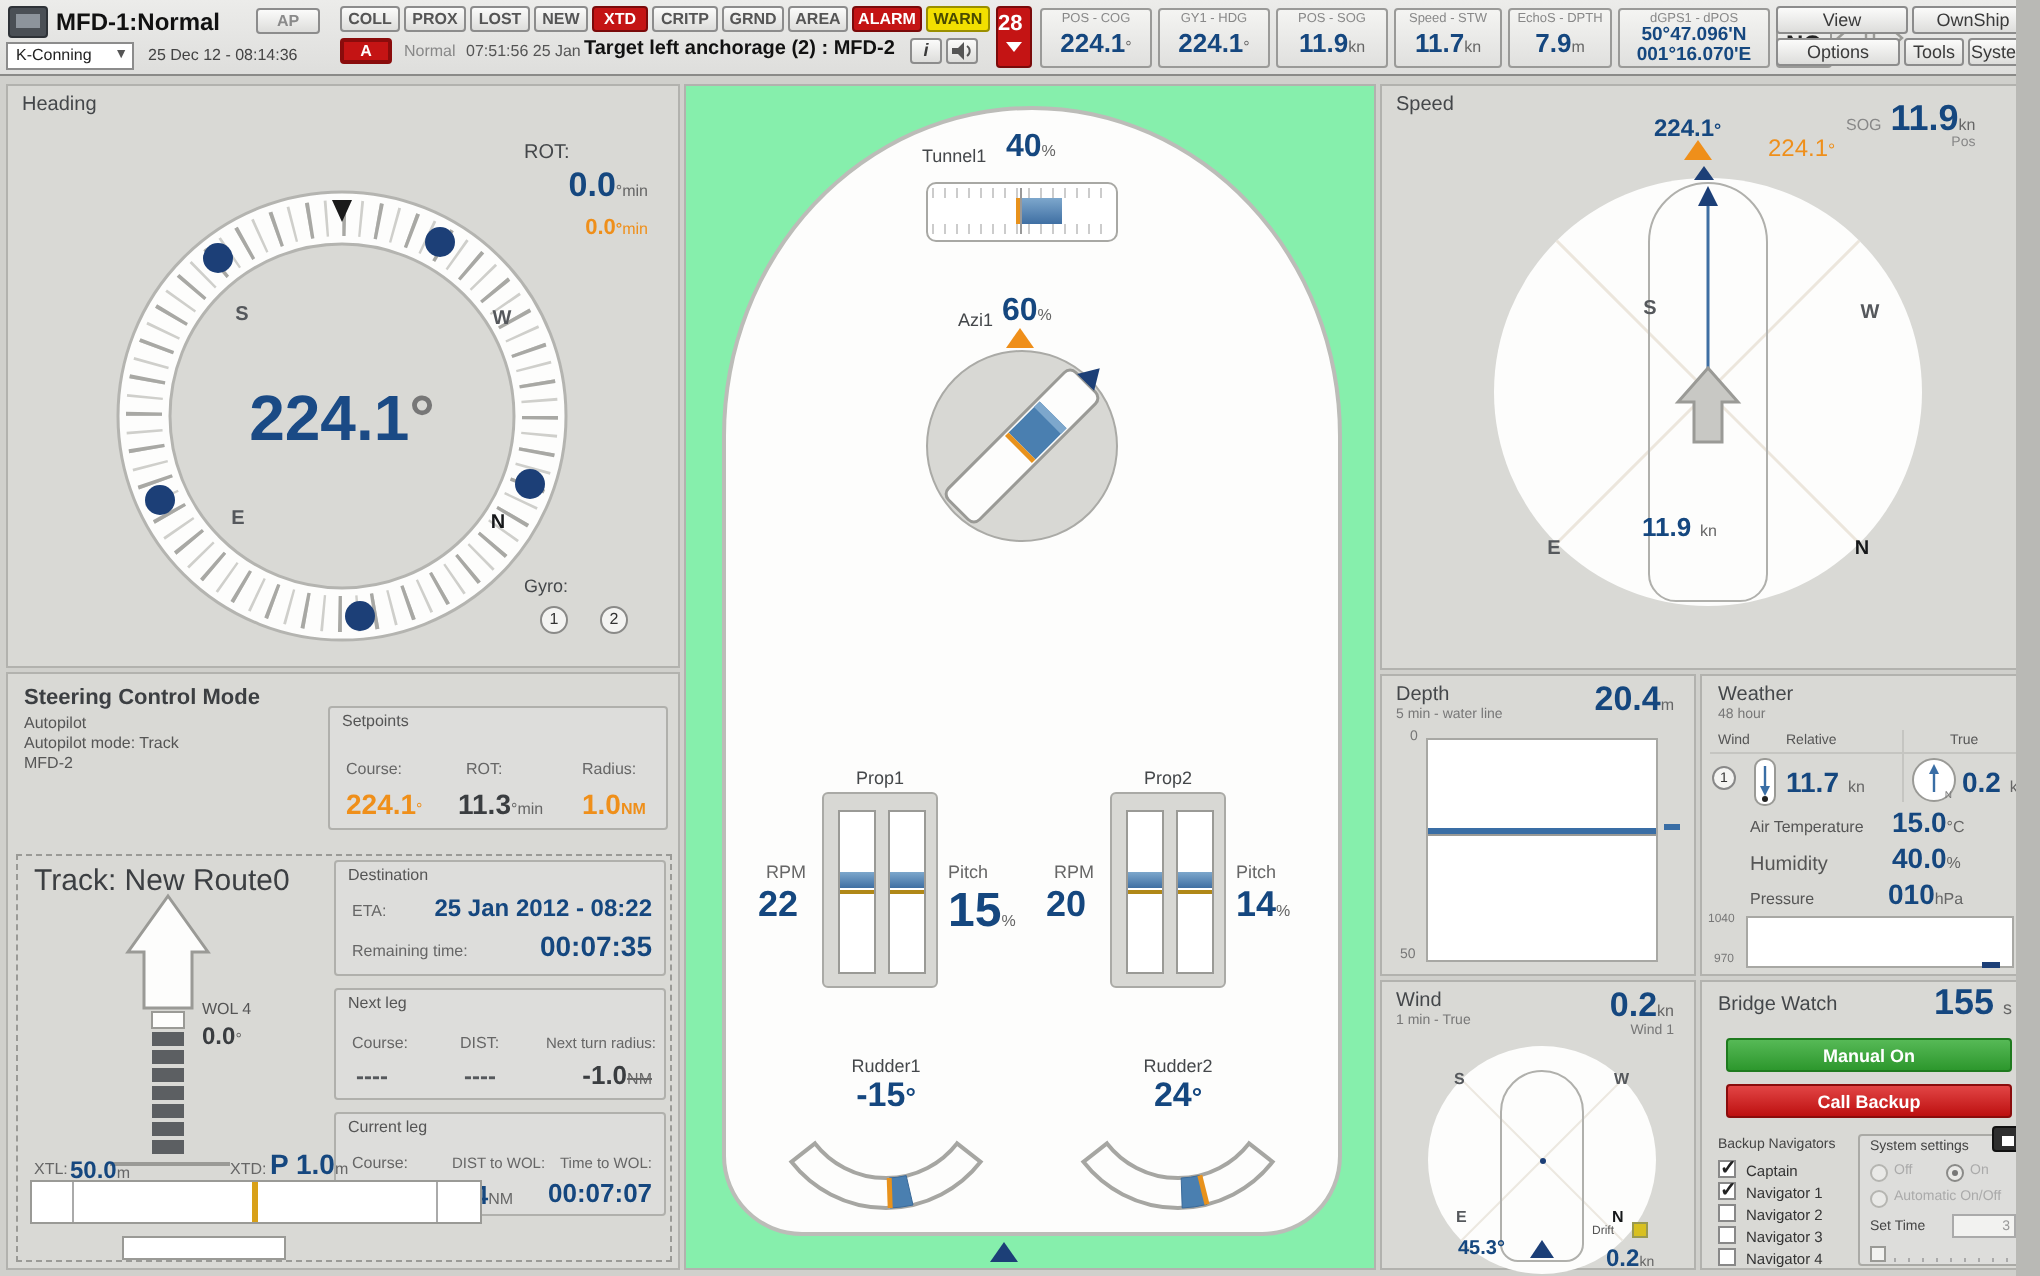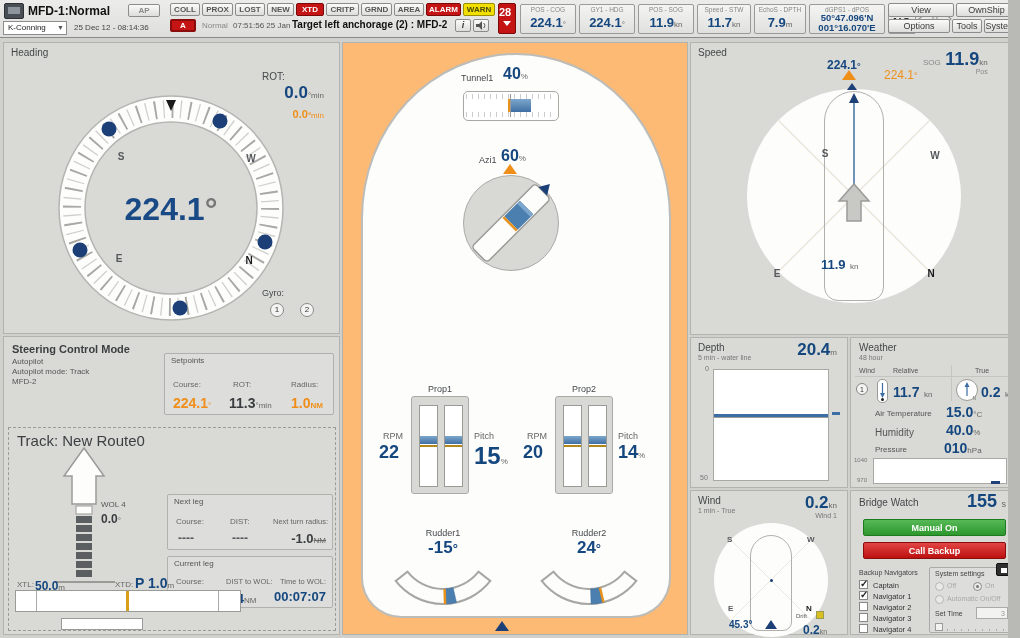--- a/index.html
+++ b/index.html
@@ -217,20 +217,27 @@
         <rect x="39" y="106" width="16" height="7" fill="#5c5f62"></rect>
         <rect x="39" y="115" width="16" height="7" fill="#5c5f62"></rect>
         <rect x="39" y="124" width="16" height="7" fill="#5c5f62"></rect>
         <line x1="18" y1="136" x2="78" y2="136" stroke="#9a9a96" stroke-width="2"></line>
       </svg>
       <div class="abs" style="left:92px;top:72px;font-size:8px;color:#555;">WOL 4</div>
       <div class="abs" style="left:92px;top:81px;">
         <span style="font-size:12px;font-weight:bold;color:#3a3d40;">0.0</span><span class="unit">°</span>
       </div>
 
+      <div class="gbox" style="left:158px;top:2px;width:166px;height:58px;background:#dddddb;">
+        <span class="gtitle">Destination</span>
+        <div class="abs lbl" style="left:8px;top:20px;">ETA:</div>
+        <div class="abs navy" style="right:6px;top:16px;font-size:12px;">25 Jan 2012 - 08:22</div>
+        <div class="abs lbl" style="left:8px;top:40px;">Remaining time:</div>
+        <div class="abs navy" style="right:6px;top:34px;font-size:14px;">00:07:35</div>
+      </div>
 
       <div class="gbox" style="left:158px;top:66px;width:166px;height:56px;">
         <span class="gtitle">Next leg</span>
         <div class="abs lbl" style="left:8px;top:22px;">Course:</div>
         <div class="abs lbl" style="left:62px;top:22px;">DIST:</div>
         <div class="abs" style="right:4px;top:22px;font-size:7.5px;color:#666;">Next turn radius:</div>
         <div class="abs" style="left:10px;top:36px;font-size:12px;color:#55585c;font-weight:bold;">----</div>
         <div class="abs" style="left:64px;top:36px;font-size:12px;color:#55585c;font-weight:bold;">----</div>
         <div class="abs" style="right:6px;top:34px;">
           <span style="font-size:13px;font-weight:bold;color:#3a3d40;">-1.0</span><span class="unit strike">NM</span>
@@ -261,21 +268,21 @@
       </div>
       <div class="abs" style="left:6px;top:162px;width:226px;height:22px;background:#fff;border:1px solid #9a9a96;">
         <div class="abs" style="left:20px;top:0;width:1px;height:20px;background:#aaa;"></div>
         <div class="abs" style="left:202px;top:0;width:1px;height:20px;background:#aaa;"></div>
         <div class="abs" style="left:110px;top:0;width:3px;height:20px;background:#d8a018;"></div>
       </div>
       <div class="abs" style="left:52px;top:190px;width:82px;height:12px;background:#fff;border:1px solid #9a9a96;"></div>
     </div>
   </div>
 
-  <div class="panel" style="left:342px;top:42px;width:346px;height:593px;background:#fdba74;">
+  <div class="panel" style="left:342px;top:42px;width:346px;height:593px;background:#86efac;">
     <div class="abs" style="left:18px;top:10px;width:310px;height:565px;background:#fdfdfc;border:2px solid #bcbcb8;border-radius:155px 155px 40px 40px / 165px 165px 40px 40px;"></div>
 
     <div class="abs" style="left:118px;top:30px;font-size:9px;color:#44474a;">Tunnel1</div>
     <div class="abs" style="left:160px;top:22px;">
       <span class="navy" style="font-size:16px;">40</span><span class="unit">%</span>
     </div>
     <div class="abs" style="left:120px;top:48px;width:96px;height:30px;background:#fff;border:1.5px solid #a8a8a4;border-radius:5px;">
       <div class="abs" style="left:2px;top:2px;width:90px;height:5px;background:repeating-linear-gradient(90deg,#ccc 0 1px,transparent 1px 6px);"></div>
       <div class="abs" style="left:2px;top:20px;width:90px;height:5px;background:repeating-linear-gradient(90deg,#ccc 0 1px,transparent 1px 6px);"></div>
       <div class="abs" style="left:46px;top:2px;width:1px;height:23px;background:#999;"></div>

